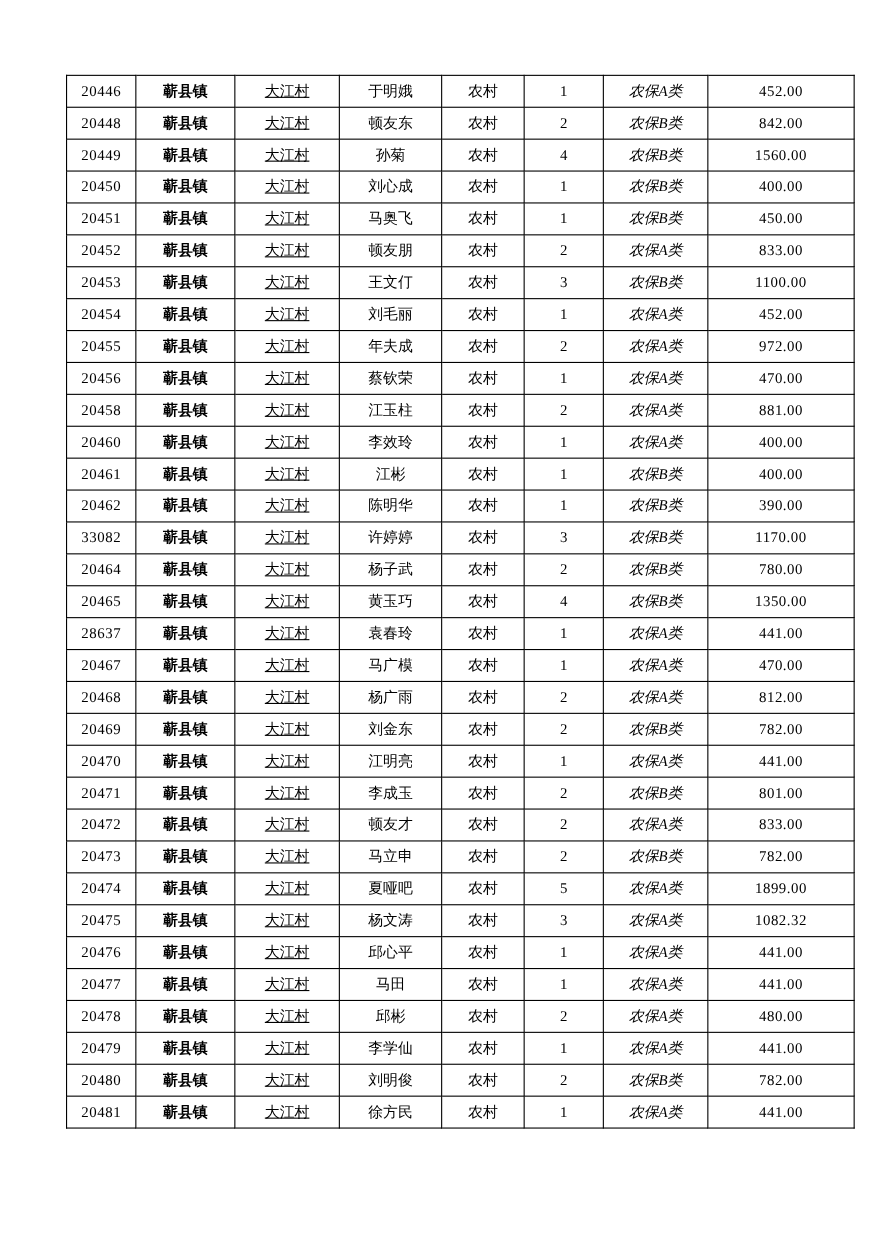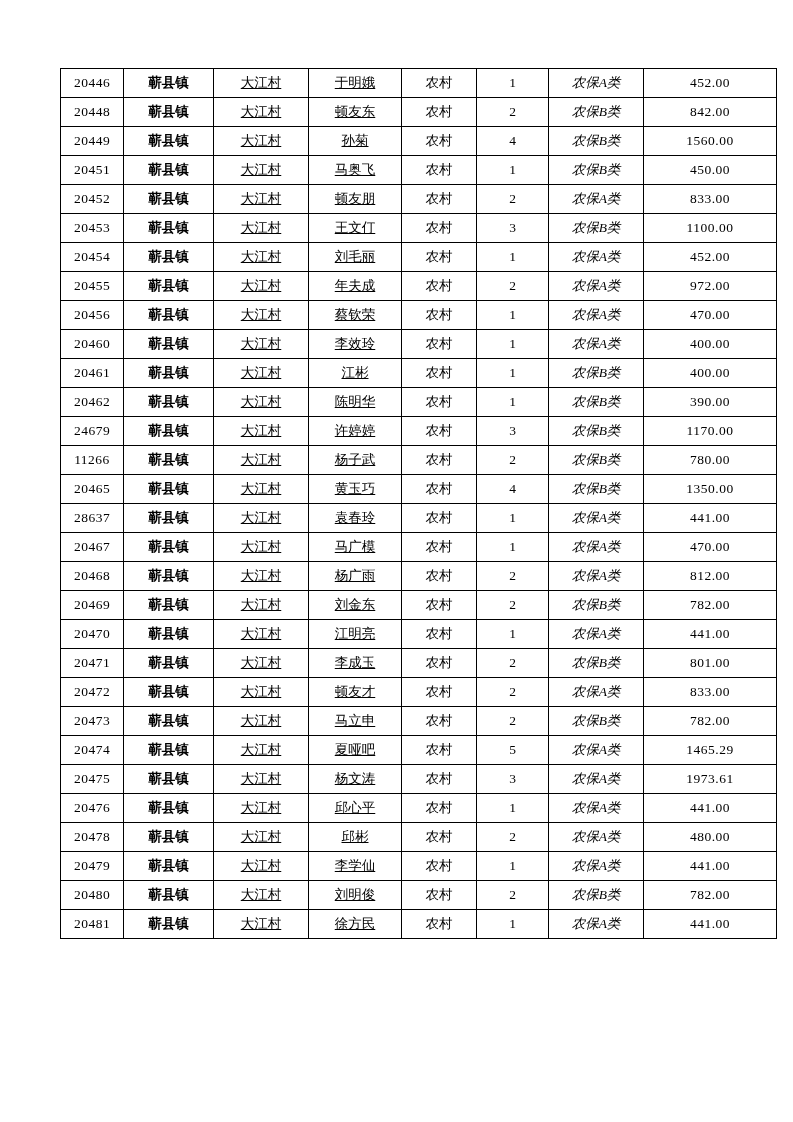--- a/index.html
+++ b/index.html
@@ -33,21 +33,21 @@
     text-align: center;
     vertical-align: middle;
     font-size: 13.5px;
     padding: 0 2px;
     white-space: nowrap;
     overflow: hidden;
   }
   .col-id      { width: 58px; font-family: "Liberation Serif", serif; letter-spacing: 0.5px; }
   .col-town    { width: 85px; font-weight: bold; }
   .col-village { width: 90px; text-decoration: underline; }
-  .col-name    { width: 88px; text-decoration: underline; }
+  .col-name    { width: 88px; }
   .col-type    { width: 70px; }
   .col-count   { width: 67px; }
   .col-cat     { width: 90px; font-style: italic; }
   .col-amount  { width: 128px; letter-spacing: 0.5px; }
 </style>
 </head>
 <body>
 
 <div class="page">
   <table class="data-table">
@@ -76,20 +76,30 @@
           <td class="col-id">20449</td>
           <td class="col-town">蕲县镇</td>
           <td class="col-village">大江村</td>
           <td class="col-name">孙菊</td>
           <td class="col-type">农村</td>
           <td class="col-count">4</td>
           <td class="col-cat">农保B类</td>
           <td class="col-amount">1560.00</td>
         </tr>
         <tr>
+          <td class="col-id">20450</td>
+          <td class="col-town">蕲县镇</td>
+          <td class="col-village">大江村</td>
+          <td class="col-name">刘心成</td>
+          <td class="col-type">农村</td>
+          <td class="col-count">1</td>
+          <td class="col-cat">农保B类</td>
+          <td class="col-amount">400.00</td>
+        </tr>
+        <tr>
           <td class="col-id">20451</td>
           <td class="col-town">蕲县镇</td>
           <td class="col-village">大江村</td>
           <td class="col-name">马奥飞</td>
           <td class="col-type">农村</td>
           <td class="col-count">1</td>
           <td class="col-cat">农保B类</td>
           <td class="col-amount">450.00</td>
         </tr>
         <tr>
@@ -136,20 +146,30 @@
           <td class="col-id">20456</td>
           <td class="col-town">蕲县镇</td>
           <td class="col-village">大江村</td>
           <td class="col-name">蔡钦荣</td>
           <td class="col-type">农村</td>
           <td class="col-count">1</td>
           <td class="col-cat">农保A类</td>
           <td class="col-amount">470.00</td>
         </tr>
         <tr>
+          <td class="col-id">20458</td>
+          <td class="col-town">蕲县镇</td>
+          <td class="col-village">大江村</td>
+          <td class="col-name">江玉柱</td>
+          <td class="col-type">农村</td>
+          <td class="col-count">2</td>
+          <td class="col-cat">农保A类</td>
+          <td class="col-amount">881.00</td>
+        </tr>
+        <tr>
           <td class="col-id">20460</td>
           <td class="col-town">蕲县镇</td>
           <td class="col-village">大江村</td>
           <td class="col-name">李效玲</td>
           <td class="col-type">农村</td>
           <td class="col-count">1</td>
           <td class="col-cat">农保A类</td>
           <td class="col-amount">400.00</td>
         </tr>
         <tr>
@@ -166,31 +186,31 @@
           <td class="col-id">20462</td>
           <td class="col-town">蕲县镇</td>
           <td class="col-village">大江村</td>
           <td class="col-name">陈明华</td>
           <td class="col-type">农村</td>
           <td class="col-count">1</td>
           <td class="col-cat">农保B类</td>
           <td class="col-amount">390.00</td>
         </tr>
         <tr>
-          <td class="col-id">24679</td>
+          <td class="col-id">33082</td>
           <td class="col-town">蕲县镇</td>
           <td class="col-village">大江村</td>
           <td class="col-name">许婷婷</td>
           <td class="col-type">农村</td>
           <td class="col-count">3</td>
           <td class="col-cat">农保B类</td>
           <td class="col-amount">1170.00</td>
         </tr>
         <tr>
-          <td class="col-id">11266</td>
+          <td class="col-id">20464</td>
           <td class="col-town">蕲县镇</td>
           <td class="col-village">大江村</td>
           <td class="col-name">杨子武</td>
           <td class="col-type">农村</td>
           <td class="col-count">2</td>
           <td class="col-cat">农保B类</td>
           <td class="col-amount">780.00</td>
         </tr>
         <tr>
           <td class="col-id">20465</td>
@@ -283,37 +303,47 @@
           <td class="col-amount">782.00</td>
         </tr>
         <tr>
           <td class="col-id">20474</td>
           <td class="col-town">蕲县镇</td>
           <td class="col-village">大江村</td>
           <td class="col-name">夏哑吧</td>
           <td class="col-type">农村</td>
           <td class="col-count">5</td>
           <td class="col-cat">农保A类</td>
-          <td class="col-amount">1465.29</td>
+          <td class="col-amount">1899.00</td>
         </tr>
         <tr>
           <td class="col-id">20475</td>
           <td class="col-town">蕲县镇</td>
           <td class="col-village">大江村</td>
           <td class="col-name">杨文涛</td>
           <td class="col-type">农村</td>
           <td class="col-count">3</td>
           <td class="col-cat">农保A类</td>
-          <td class="col-amount">1973.61</td>
+          <td class="col-amount">1082.32</td>
         </tr>
         <tr>
           <td class="col-id">20476</td>
           <td class="col-town">蕲县镇</td>
           <td class="col-village">大江村</td>
           <td class="col-name">邱心平</td>
+          <td class="col-type">农村</td>
+          <td class="col-count">1</td>
+          <td class="col-cat">农保A类</td>
+          <td class="col-amount">441.00</td>
+        </tr>
+        <tr>
+          <td class="col-id">20477</td>
+          <td class="col-town">蕲县镇</td>
+          <td class="col-village">大江村</td>
+          <td class="col-name">马田</td>
           <td class="col-type">农村</td>
           <td class="col-count">1</td>
           <td class="col-cat">农保A类</td>
           <td class="col-amount">441.00</td>
         </tr>
         <tr>
           <td class="col-id">20478</td>
           <td class="col-town">蕲县镇</td>
           <td class="col-village">大江村</td>
           <td class="col-name">邱彬</td>

